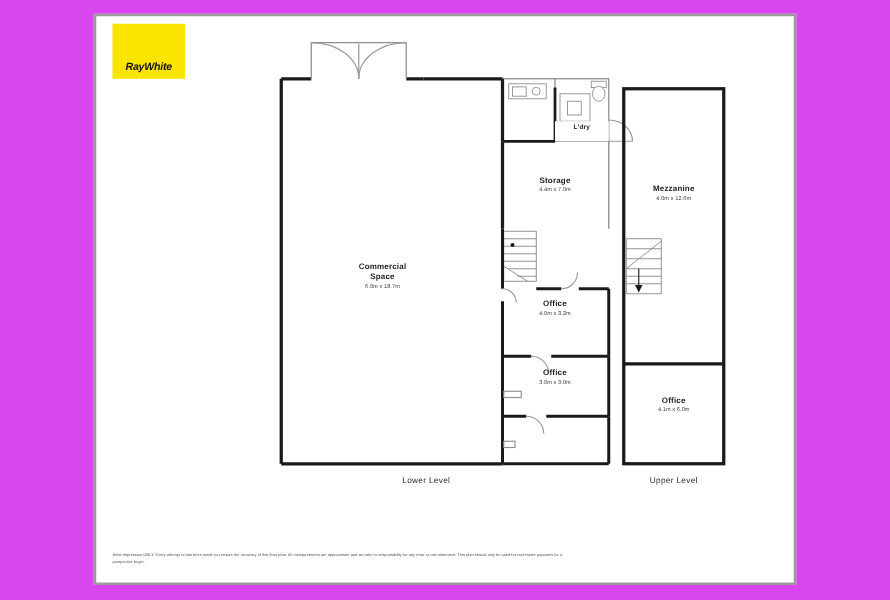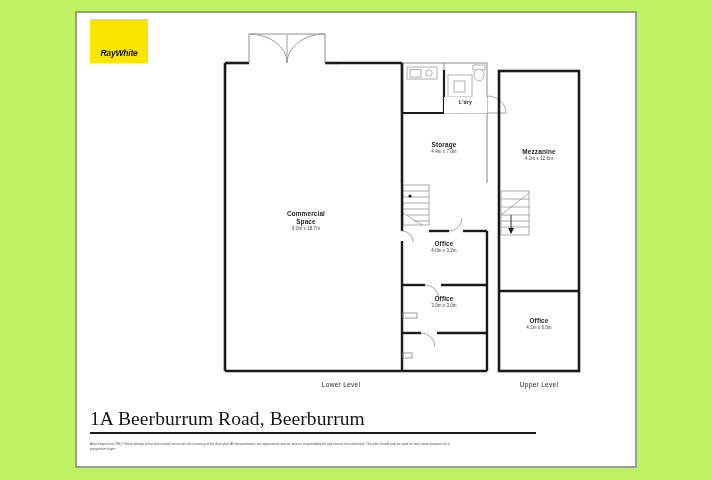--- a/index.html
+++ b/index.html
@@ -10,21 +10,21 @@
   body {
     width: 712px;
     height: 480px;
     overflow: hidden;
     font-family: "Liberation Sans", sans-serif;
   }
   #viewport {
     position: relative;
     width: 712px;
     height: 480px;
-    background: #bef264;
+    background: #d946ef;
   }
   
   #sheet {
     position: absolute;
     left: 75px;
     top: 11px;
     width: 562px;
     height: 457px;
     background: #ffffff;
     border: 2px solid #9a9a9a;
@@ -321,21 +321,17 @@
     </div>
 
     <div class="room-label" style="left:417px; top:304px; width:90px;">
       <span class="rname">Office</span>
       <span class="rdim">4.1m x 6.0m</span>
     </div>
 
     <div class="level-caption" style="left:194px; top:368px; width:140px;">Lower Level</div>
     <div class="level-caption" style="left:392px; top:368px; width:140px;">Upper Level</div>
 
-    <div id="title-block">
-      <div class="addr">1A Beerburrum Road, Beerburrum</div>
-      <div class="rule"></div>
-    </div>
 
     <div id="disclaimer">Artist Impression ONLY. Every attempt to has been made too ensure the accuracy of this floor plan. All measurements are approximate and we take no responsibility for any error or mis-statement. This plan should only be used for real estate purposes for a prospective buyer.</div>
 
   </div>
 </div>
 
 </body></html>

